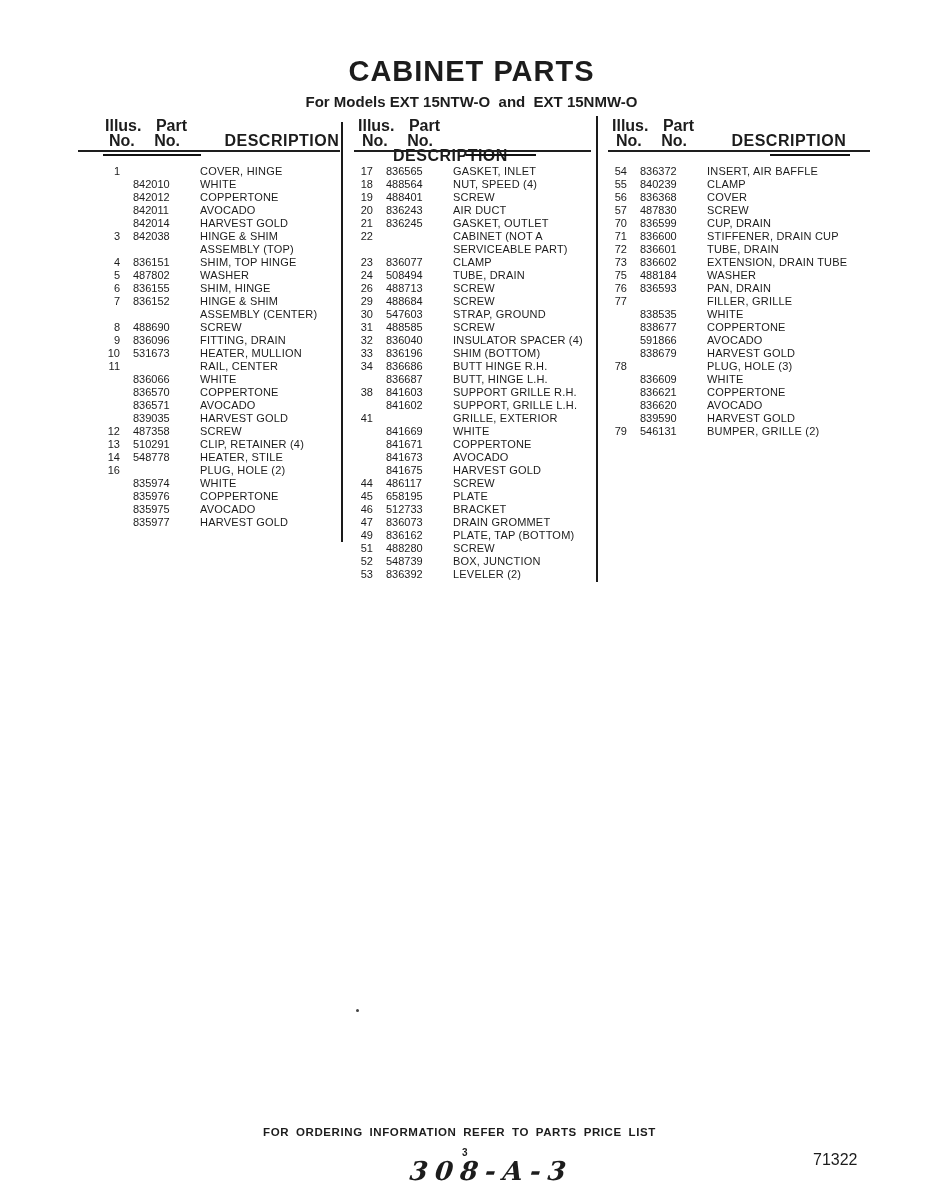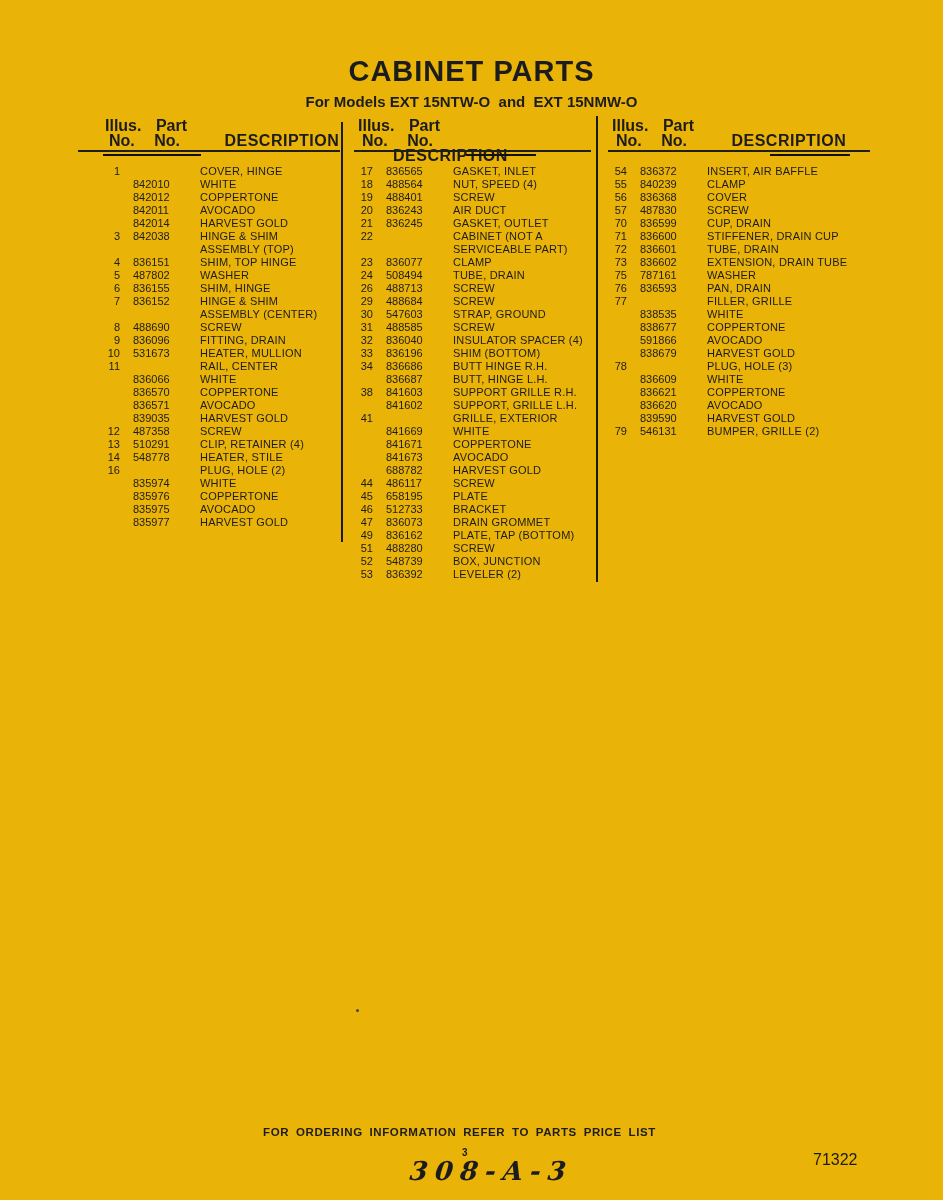--- a/index.html
+++ b/index.html
@@ -1,18 +1,18 @@
 <!DOCTYPE html>
 <html><head>
 <meta charset="utf-8">
 <style>
   html,body { margin:0; padding:0; background:#e8e8e8; }
   .page {
     position:relative; width:943px; height:1200px; margin:0 auto;
-    background:#eab308; color:#1c1c1c;
+    background:#ffffff; color:#1c1c1c;
     font-family:"Liberation Sans", sans-serif;
     overflow:hidden;
   }
   .title {
     position:absolute; top:55px; left:0; width:100%;
     text-align:center; font-size:29px; font-weight:bold; letter-spacing:1px;
   }
   .subtitle {
     position:absolute; top:93px; left:0; width:100%;
     text-align:center; font-size:15px; font-weight:bold; white-space:pre;
@@ -388,21 +388,21 @@
         </div>
 
         <div class="row">
           <span class="cell-illus"></span>
           <span class="cell-part">841673</span>
           <span class="cell-desc">AVOCADO</span>
         </div>
 
         <div class="row">
           <span class="cell-illus"></span>
-          <span class="cell-part">688782</span>
+          <span class="cell-part">841675</span>
           <span class="cell-desc">HARVEST GOLD</span>
         </div>
 
         <div class="row">
           <span class="cell-illus">44</span>
           <span class="cell-part">486117</span>
           <span class="cell-desc">SCREW</span>
         </div>
 
         <div class="row">
@@ -506,21 +506,21 @@
         </div>
 
         <div class="row">
           <span class="cell-illus">73</span>
           <span class="cell-part">836602</span>
           <span class="cell-desc">EXTENSION, DRAIN TUBE</span>
         </div>
 
         <div class="row">
           <span class="cell-illus">75</span>
-          <span class="cell-part">787161</span>
+          <span class="cell-part">488184</span>
           <span class="cell-desc">WASHER</span>
         </div>
 
         <div class="row">
           <span class="cell-illus">76</span>
           <span class="cell-part">836593</span>
           <span class="cell-desc">PAN, DRAIN</span>
         </div>
 
         <div class="row">

